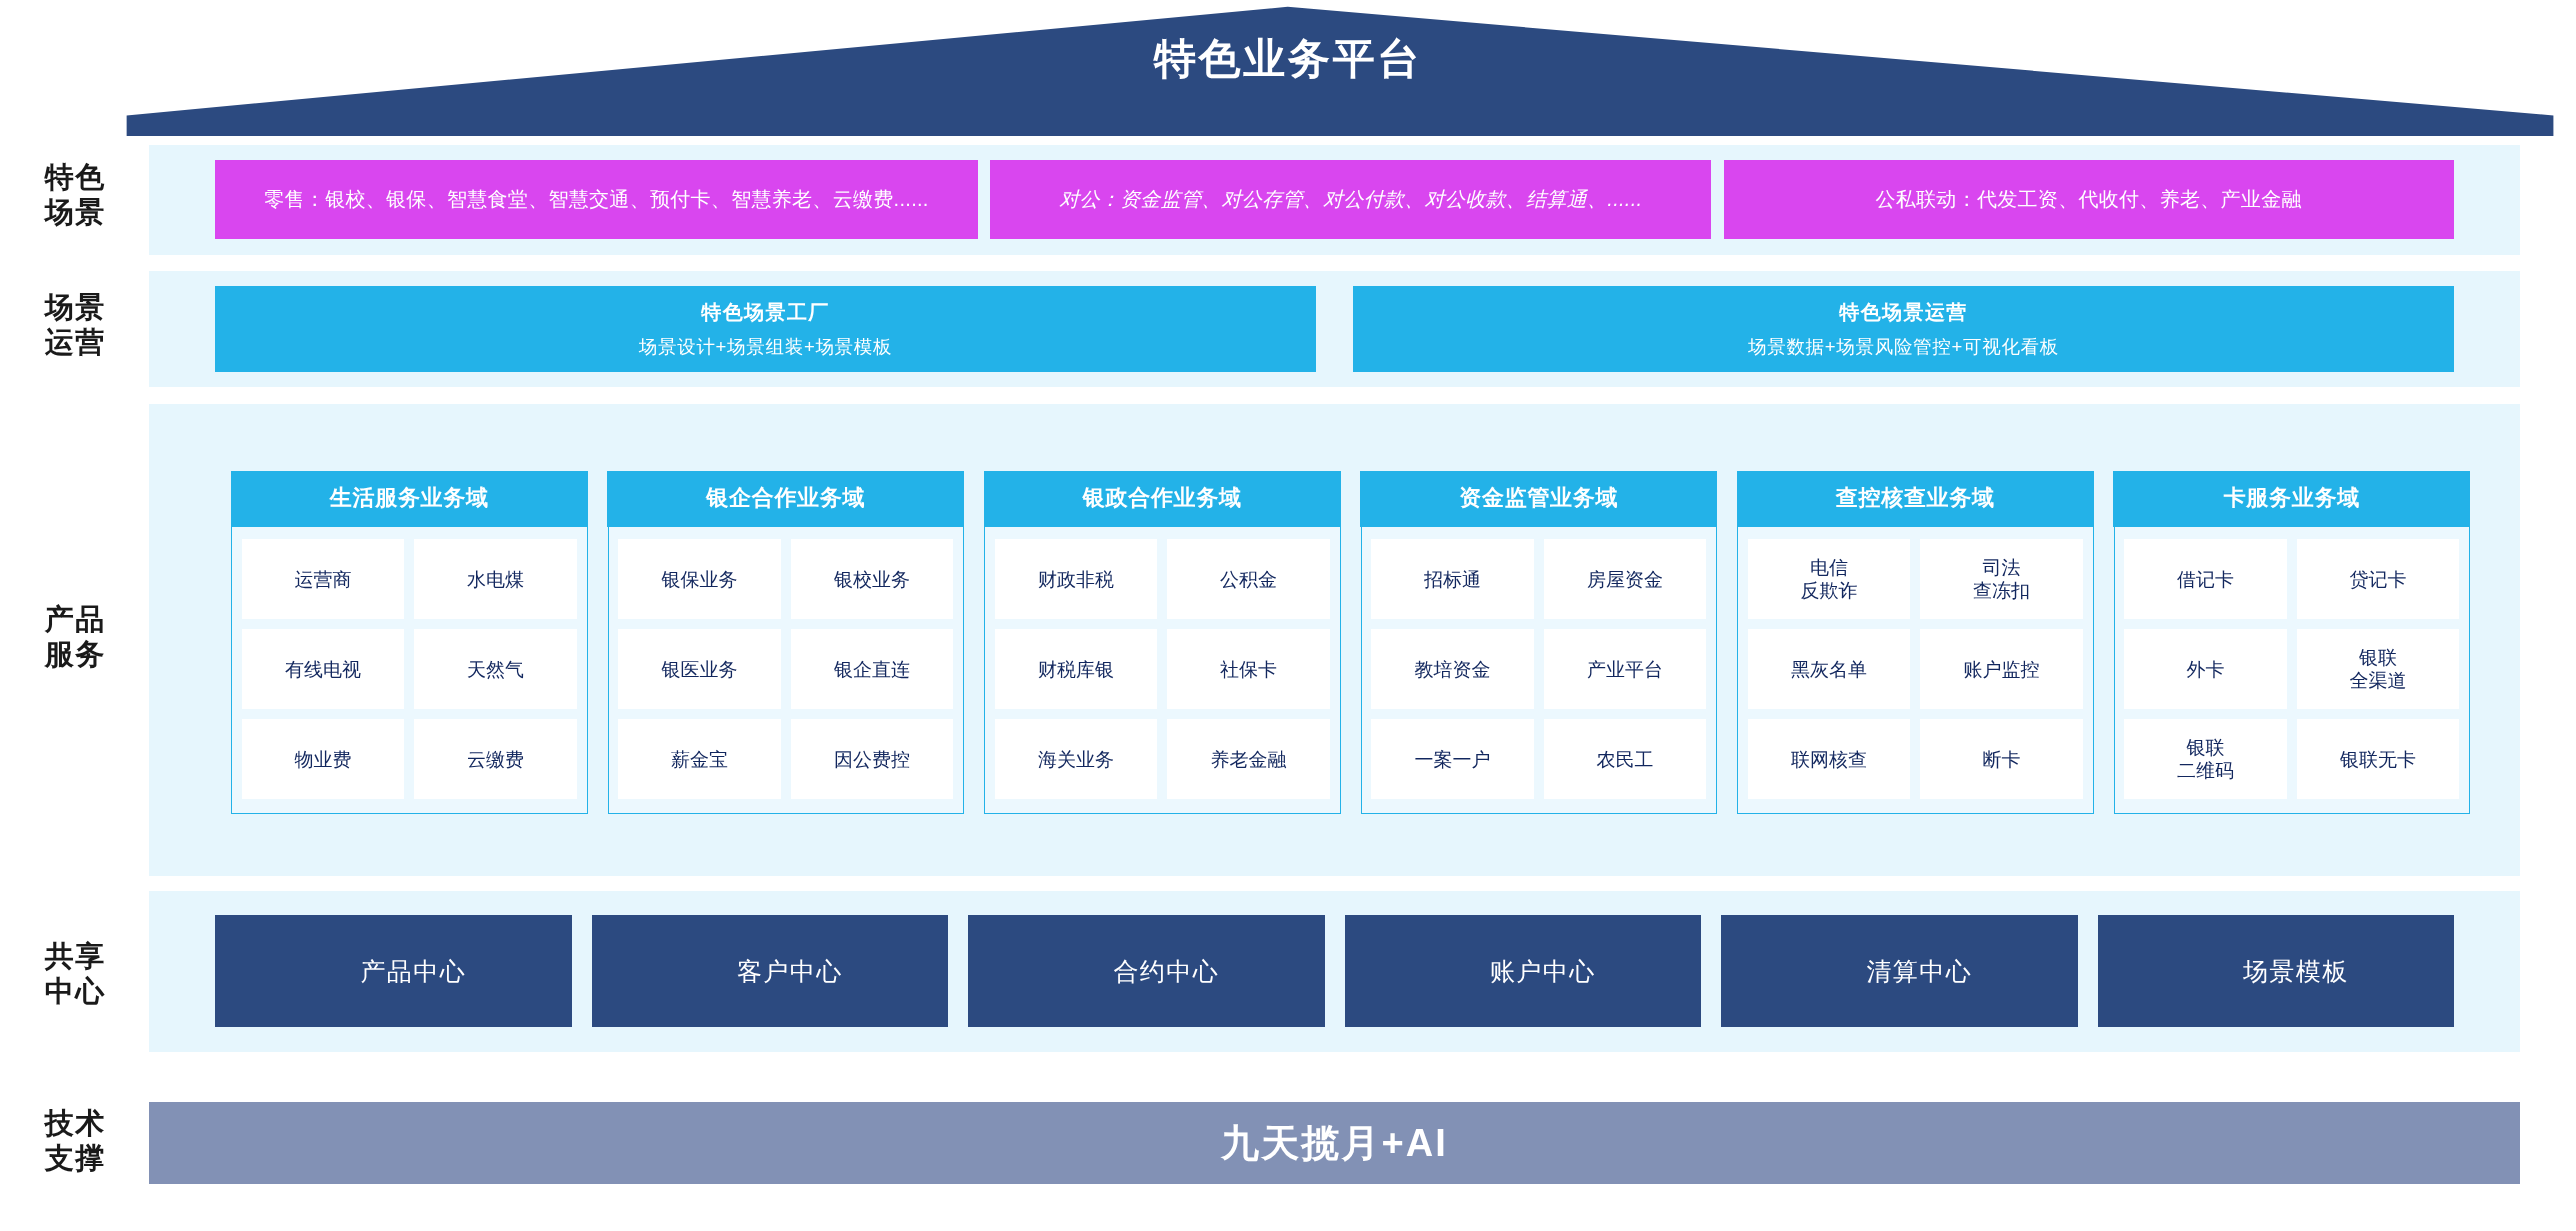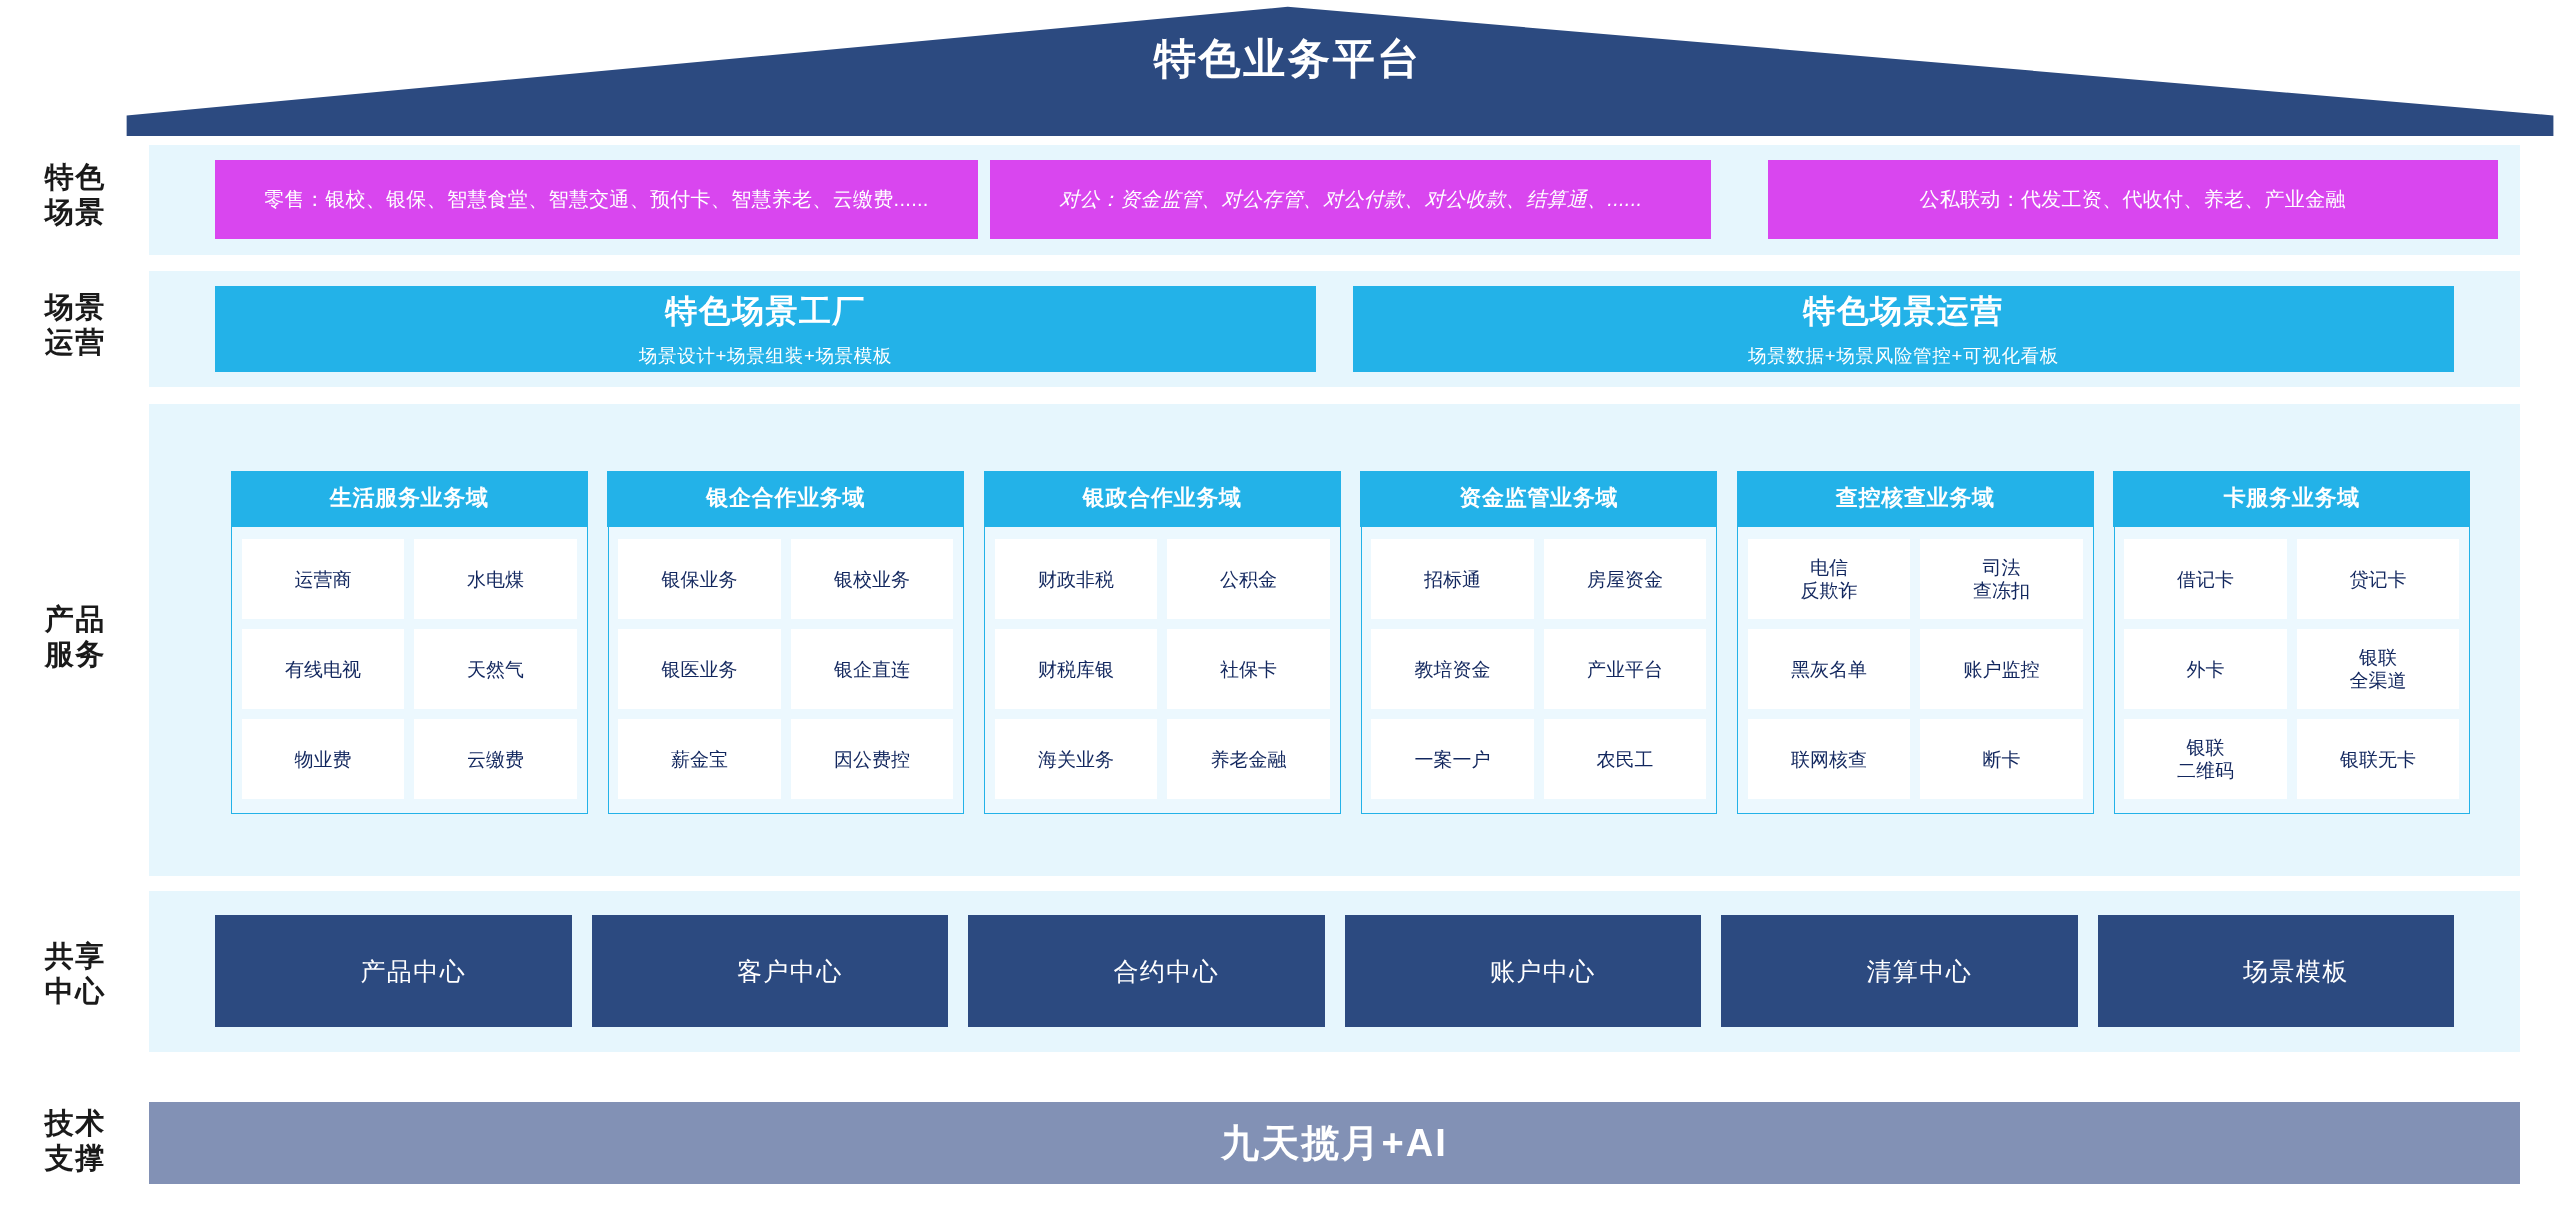--- a/index.html
+++ b/index.html
@@ -78,21 +78,21 @@
     justify-content: center;
     text-align: left;
     font-size: 20px;
     line-height: 1.45;
     padding: 4.1px 11px;
     box-sizing: border-box;
     letter-spacing: 0.3px;
   }
   .scene-box.s1 { flex: 0 0 763px; }
   .scene-box.s2 { flex: 0 0 721px; font-style: italic; }
-  .scene-box.s3 { flex: 0 0 730px; margin-left: 44px; }
+  .scene-box.s3 { flex: 0 0 730px; }
 
   
   #band-ops { top: 271px; height: 116px; }
   .ops-row {
     position: absolute;
     left: 66px;
     top: 15px;
     width: 2239px;
     height: 86px;
     display: flex;
@@ -102,21 +102,21 @@
     flex: 1 1 0;
     background: #23b2e8;
     color: #ffffff;
     display: flex;
     flex-direction: column;
     align-items: center;
     justify-content: center;
     box-sizing: border-box;
   }
   .ops-title {
-    font-size: 32px;
+    font-size: 20px;
     font-weight: bold;
     letter-spacing: 1.4px;
     margin-bottom: 8.2px;
   }
   .ops-sub { font-size: 18.5px; letter-spacing: 0.7px; }
 
   
   #band-prod { top: 404px; height: 472px; }
   .prod-row {
     position: absolute;

